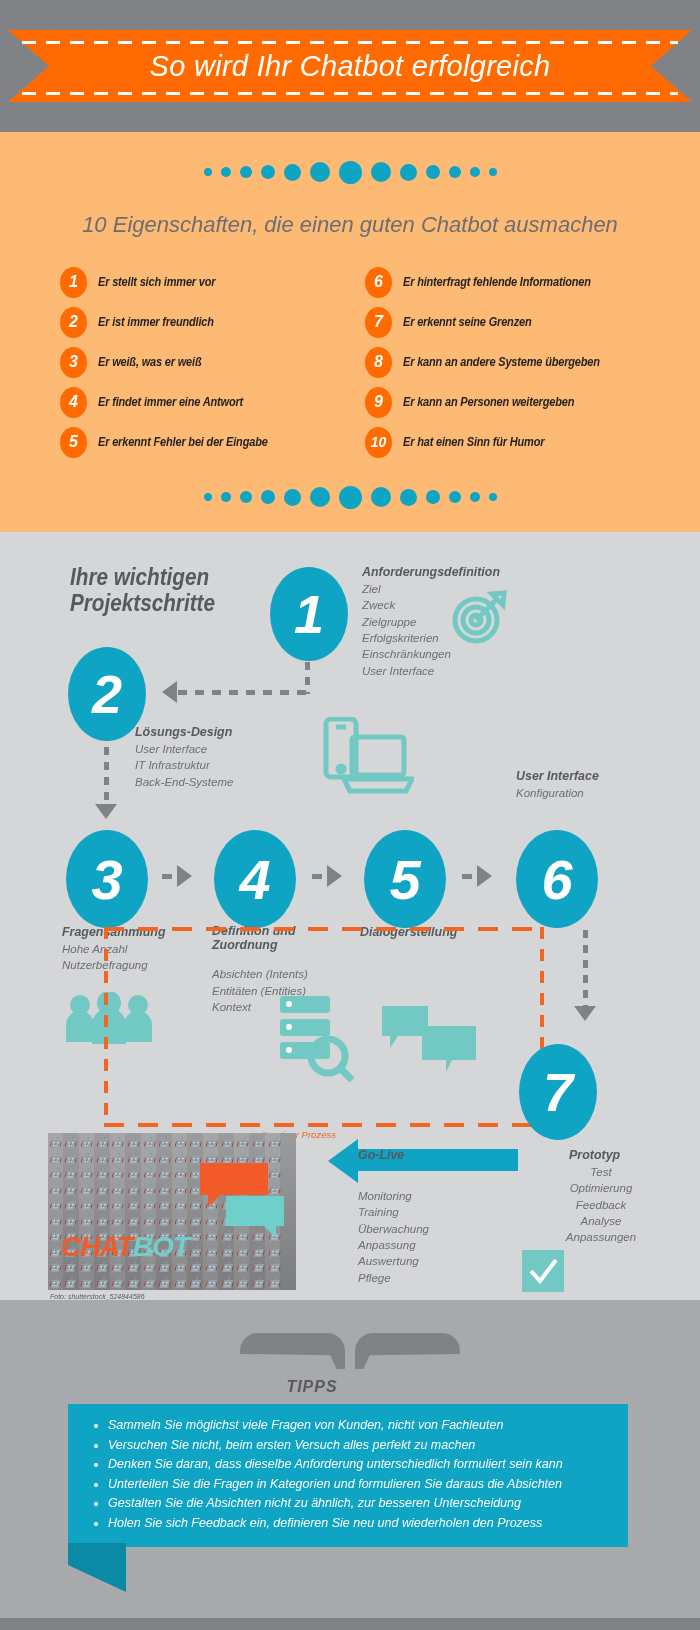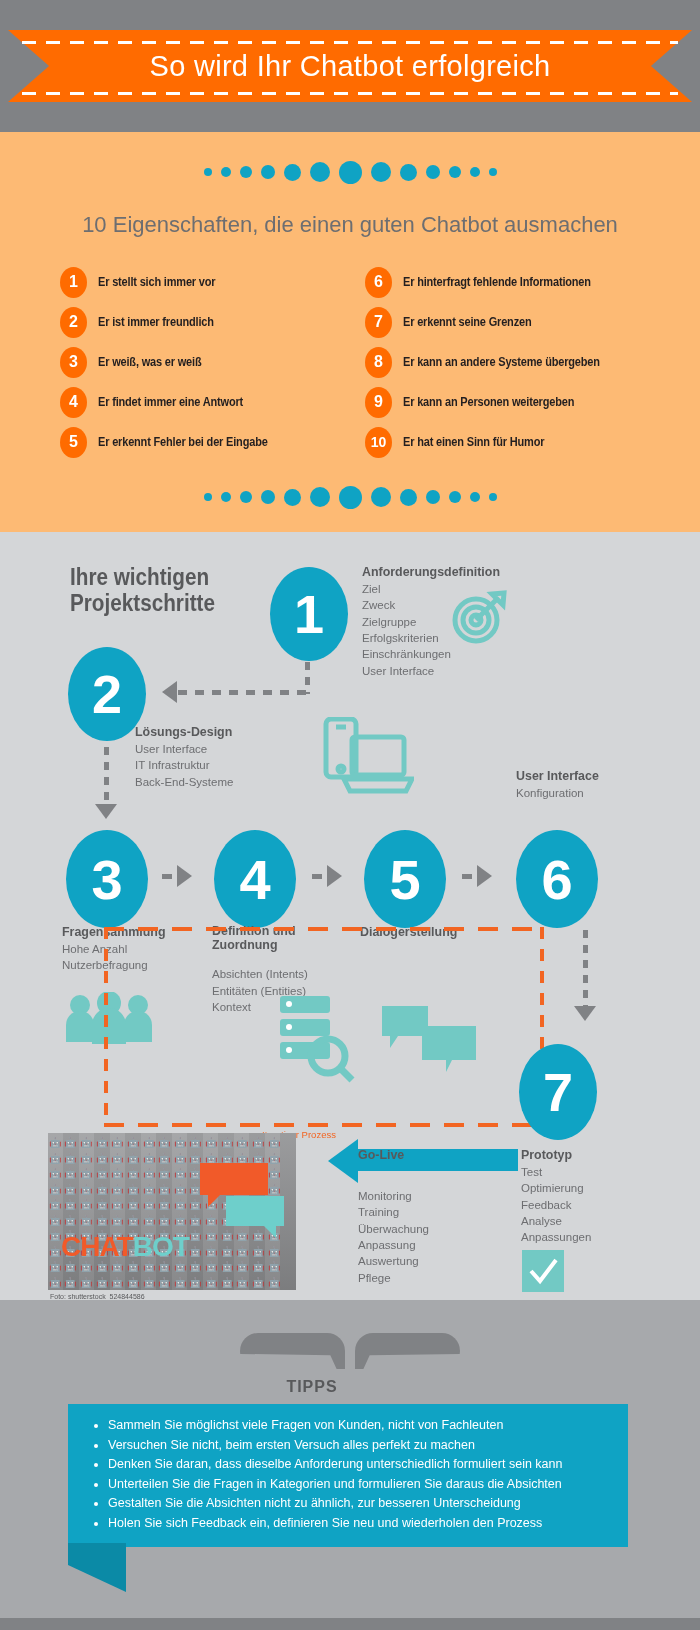--- a/index.html
+++ b/index.html
@@ -1,21 +1,21 @@
 <!DOCTYPE html>
 <html><head>
 <meta charset="utf-8">
 <style>
   * { box-sizing: border-box; margin:0; padding:0; }
   body {
     width:700px; height:1630px;
     font-family:"Liberation Sans", sans-serif;
     background:#808285; overflow:hidden; position:relative;
   }
-  .page { position:absolute; inset:0; }
+  .page { position:absolute; inset:0;font-style:italic; }
 
   
   .header-band {
     position:absolute; left:0; top:0; width:700px; height:132px;
     background:#808285;
   }
   .ribbon-inner{
     position:absolute; left:8px; top:30px; width:684px; height:72px;
     clip-path: polygon(0 0, 100% 0, 94% 50%, 100% 100%, 0 100%, 6% 50%);
     background:#FF6B00;
@@ -394,21 +394,21 @@
     <div class="orange-v" style="left:540px; top:395px; height:200px;"></div>
     <div class="orange-h" style="left:104px; top:591px; width:440px;"></div>
     <div class="iter-label" style="left:262px; top:597px;">Iterativer Prozess</div>
 
     <div class="dash-v" style="left:583px; top:398px; height:78px;"></div>
     <div class="arrow-down" style="left:574px; top:474px;"></div>
 
     <div class="bignum" style="left:519px; top:512px; width:78px; height:96px; font-size:54px;">
       <span>7</span>
     </div>
-    <div class="blk" style="left:521px; top:615px; width:160px;">
+    <div class="blk" style="left:521px; top:615px; width:160px;text-align:center;">
       <h4>Prototyp</h4>
       <ul id="d7">
           <li>Test</li>
           <li>Optimierung</li>
           <li>Feedback</li>
           <li>Analyse</li>
           <li>Anpassungen</li>
         </ul>
     </div>
     <svg width="42" height="42" style="position:absolute; left:522px; top:718px;">

